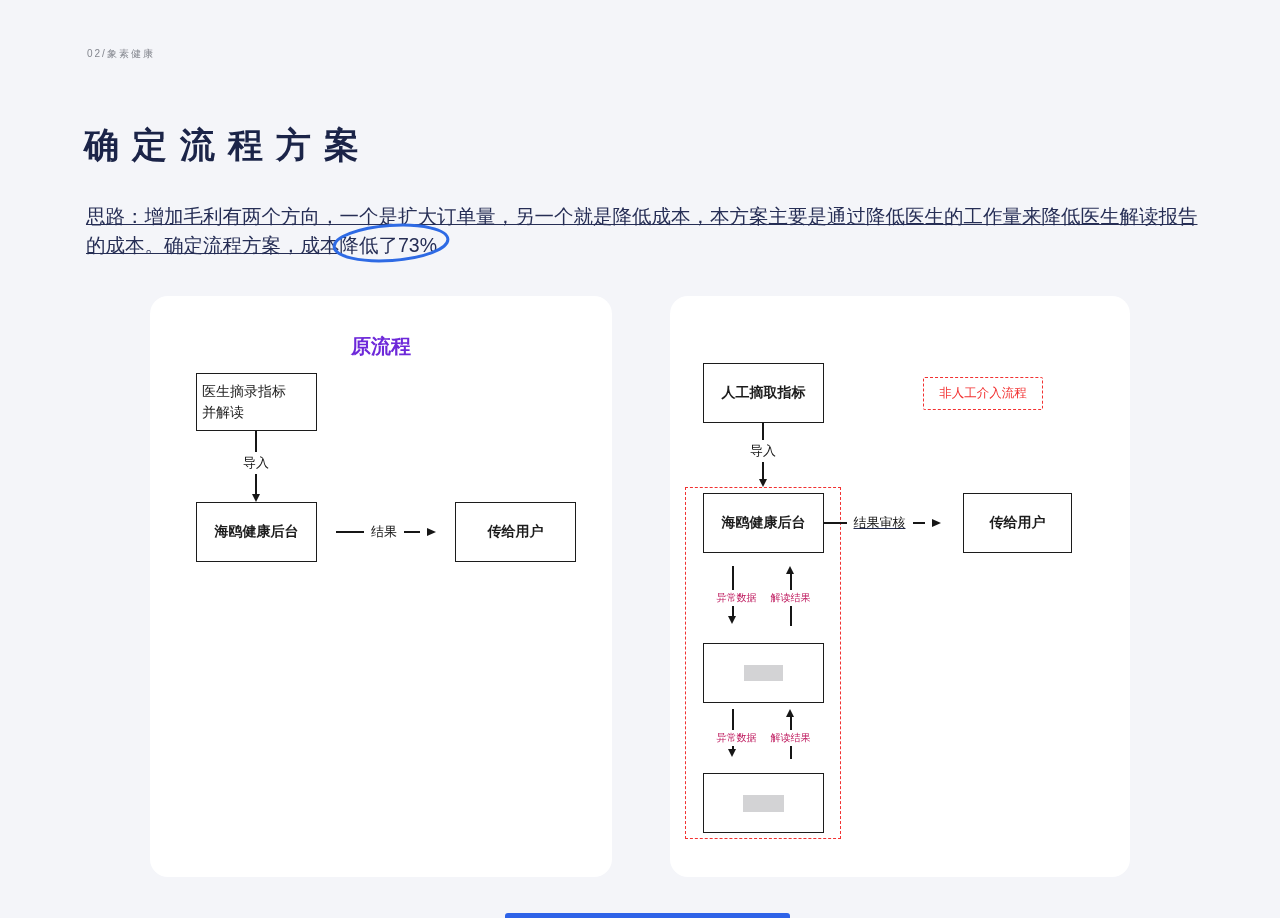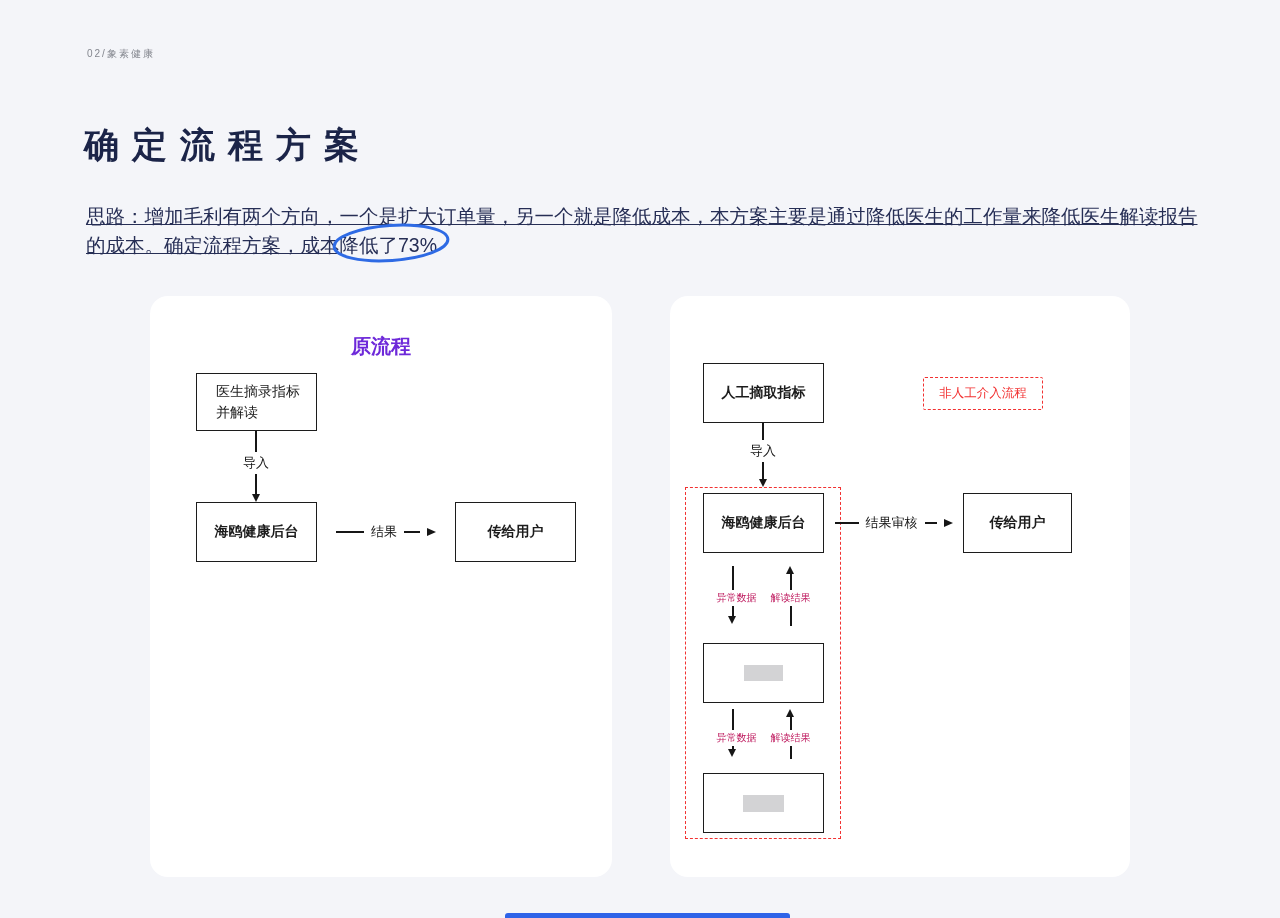--- a/index.html
+++ b/index.html
@@ -43,21 +43,21 @@
   
   .fbox {
     position:absolute; background:#fff; border:1px solid #1c1c1c;
     display:flex; align-items:center; justify-content:center;
     font-size:14px; color:#1c1c1c; font-weight:600; text-align:center;
     z-index:2;
   }
   .fbox.light { font-weight:400; }
   .fbox.col {
     flex-direction:column; align-items:flex-start; justify-content:center;
-    padding-left:19px; line-height:21px;
+    padding-left:5px; line-height:21px;
   }
 
   
   .vconn {
     position:absolute; width:60px; display:flex; flex-direction:column;
     align-items:center; z-index:1;
   }
   .vline { width:1.5px; background:#161616; flex:1; }
   .conn-label { font-size:13px; color:#141414; font-weight:500; white-space:nowrap; padding:2px 0; }
   .arr-down { width:0; height:0; border-left:4.5px solid transparent; border-right:4.5px solid transparent; border-top:8px solid #161616; }
@@ -153,21 +153,21 @@
     <div class="vline"></div>
     <span class="conn-label">导入</span>
     <div class="vline"></div>
     <div class="arr-down"></div>
   </div>
 
   <div class="dashed-zone"></div>
 
   <div class="fbox" style="left:33px; top:197px; width:121px; height:60px;">海鸥健康后台</div>
 
-  <div class="hconn" style="left:154px; top:197px; width:139px;">
+  <div class="hconn" style="left:142px; top:197px; width:139px;text-decoration:underline;">
     <div class="hline" style="width:24px;"></div>
     <span class="conn-label">结果审核</span>
     <div class="hline" style="width:12px;"></div>
     <div class="arr-right"></div>
   </div>
 
   <div class="fbox" style="left:293px; top:197px; width:109px; height:60px;">传给用户</div>
 
   <div class="dualconn" style="left:33px; top:257px; height:90px;">
     <div class="line-down" style="left:29px; top:13px; height:50px;"></div>

